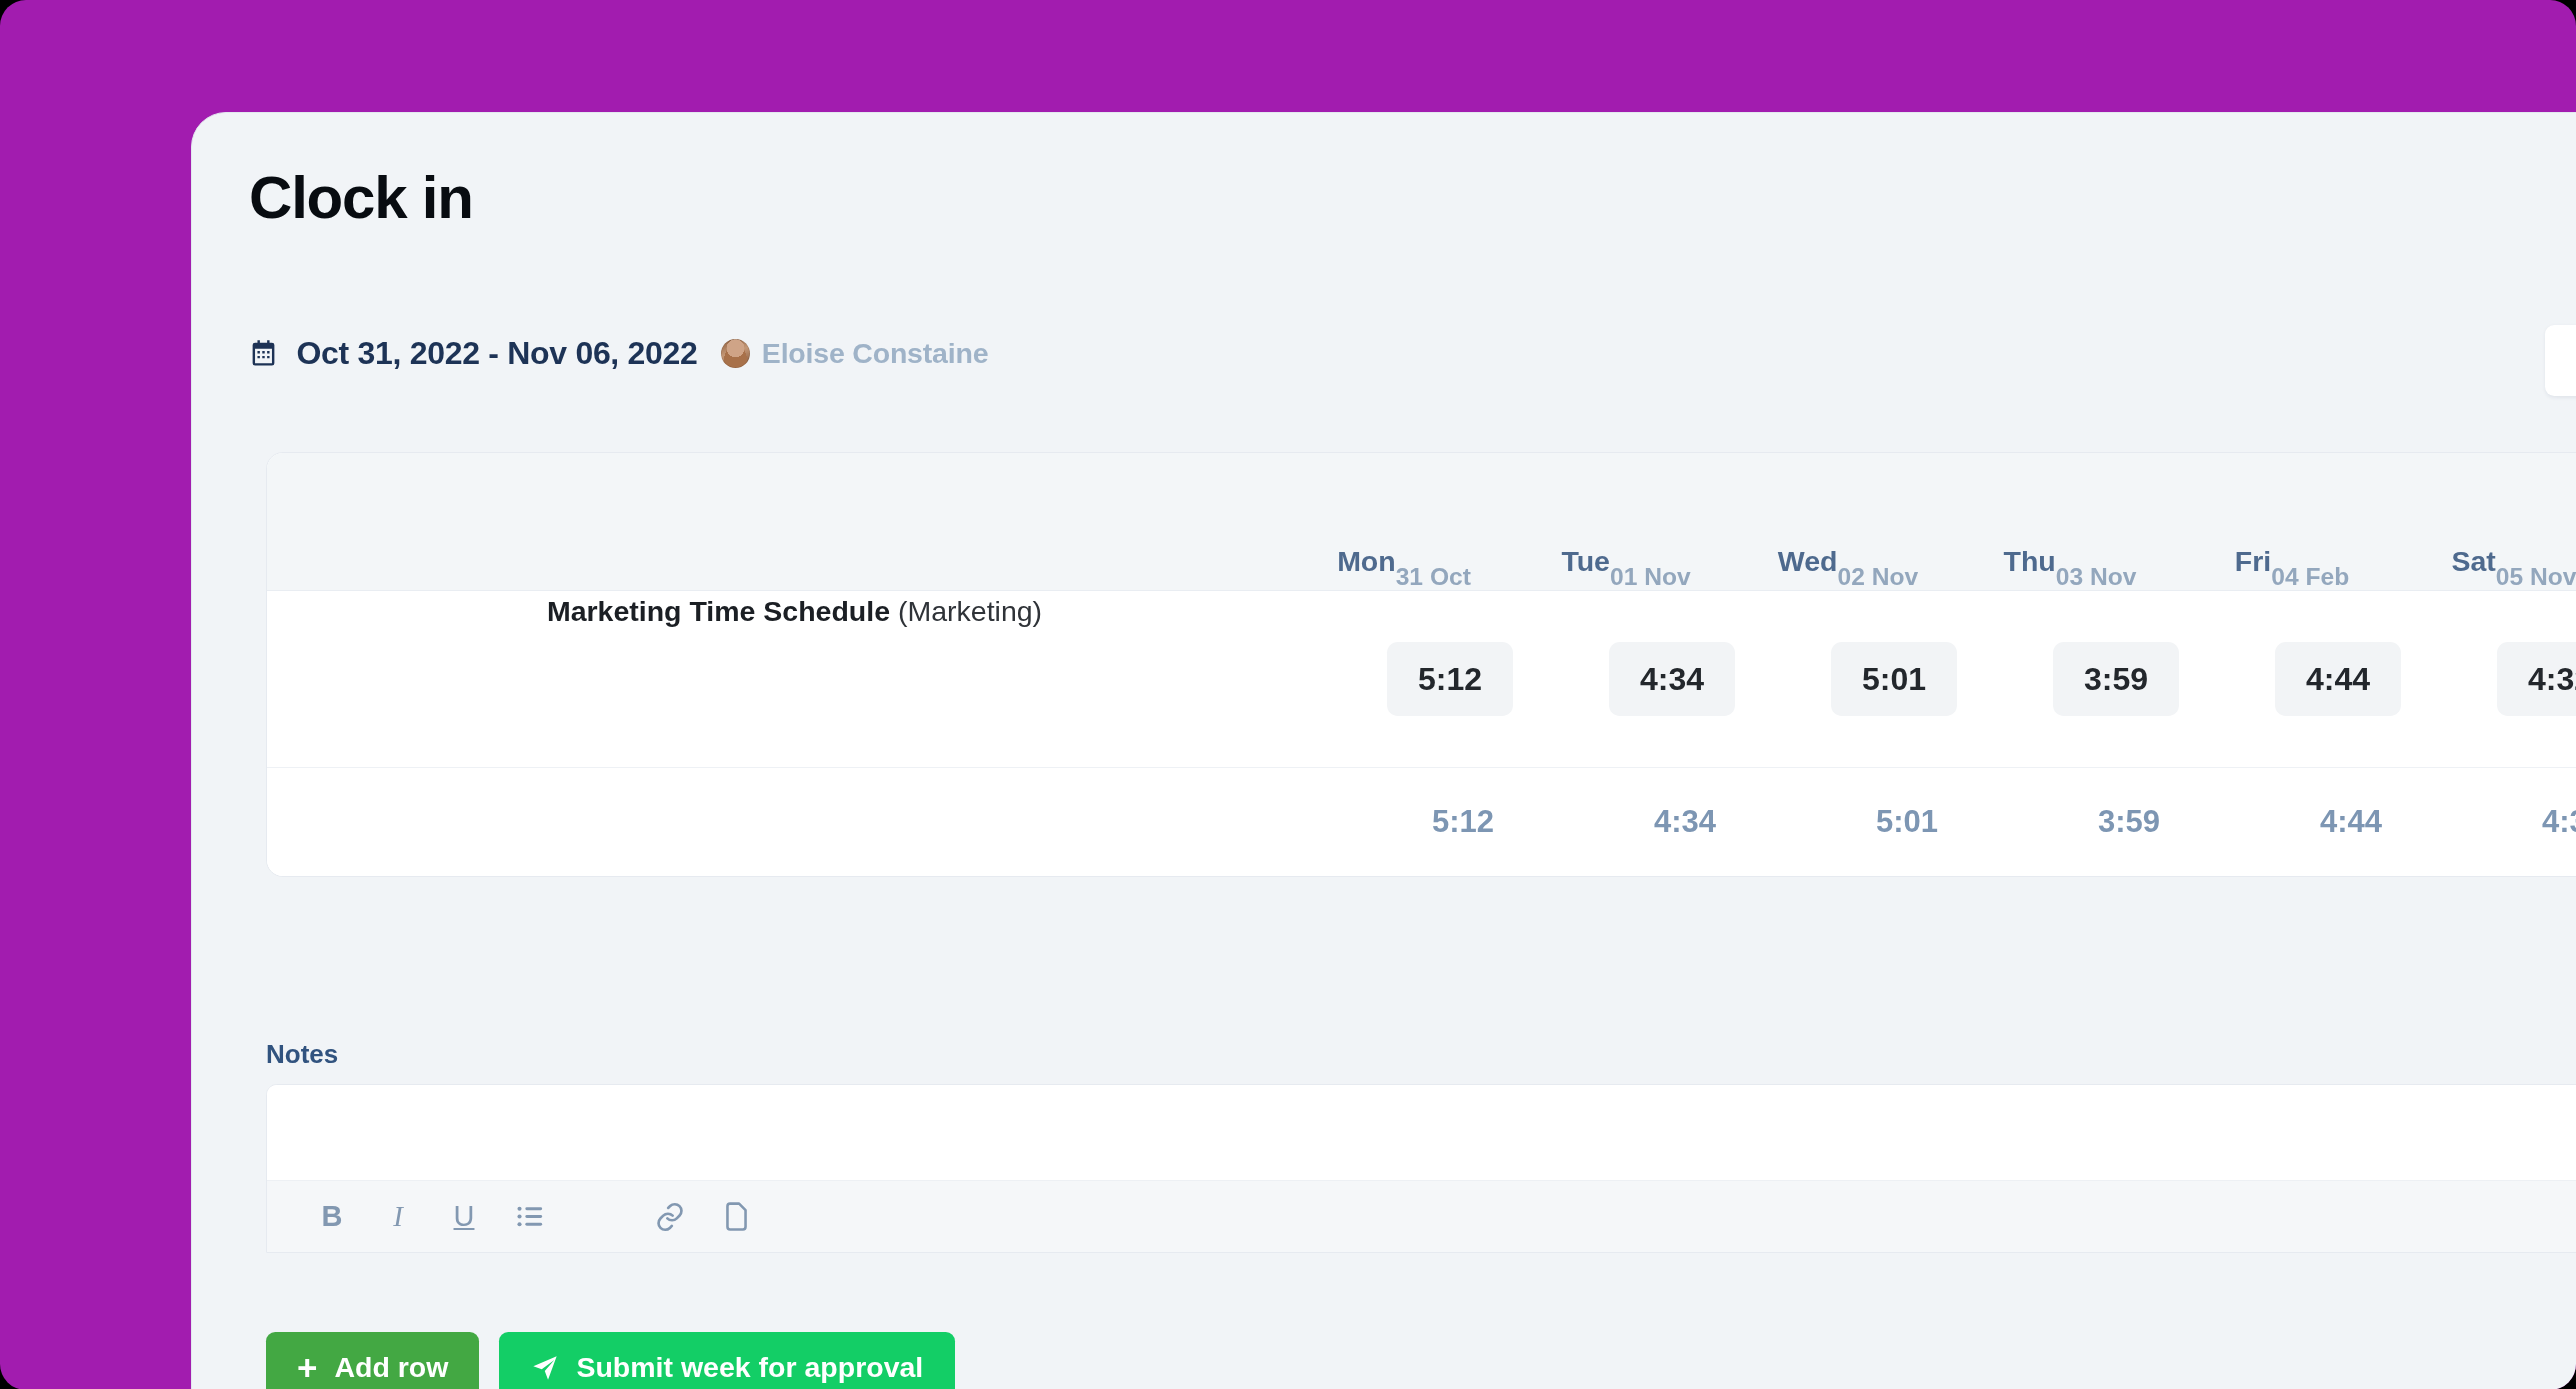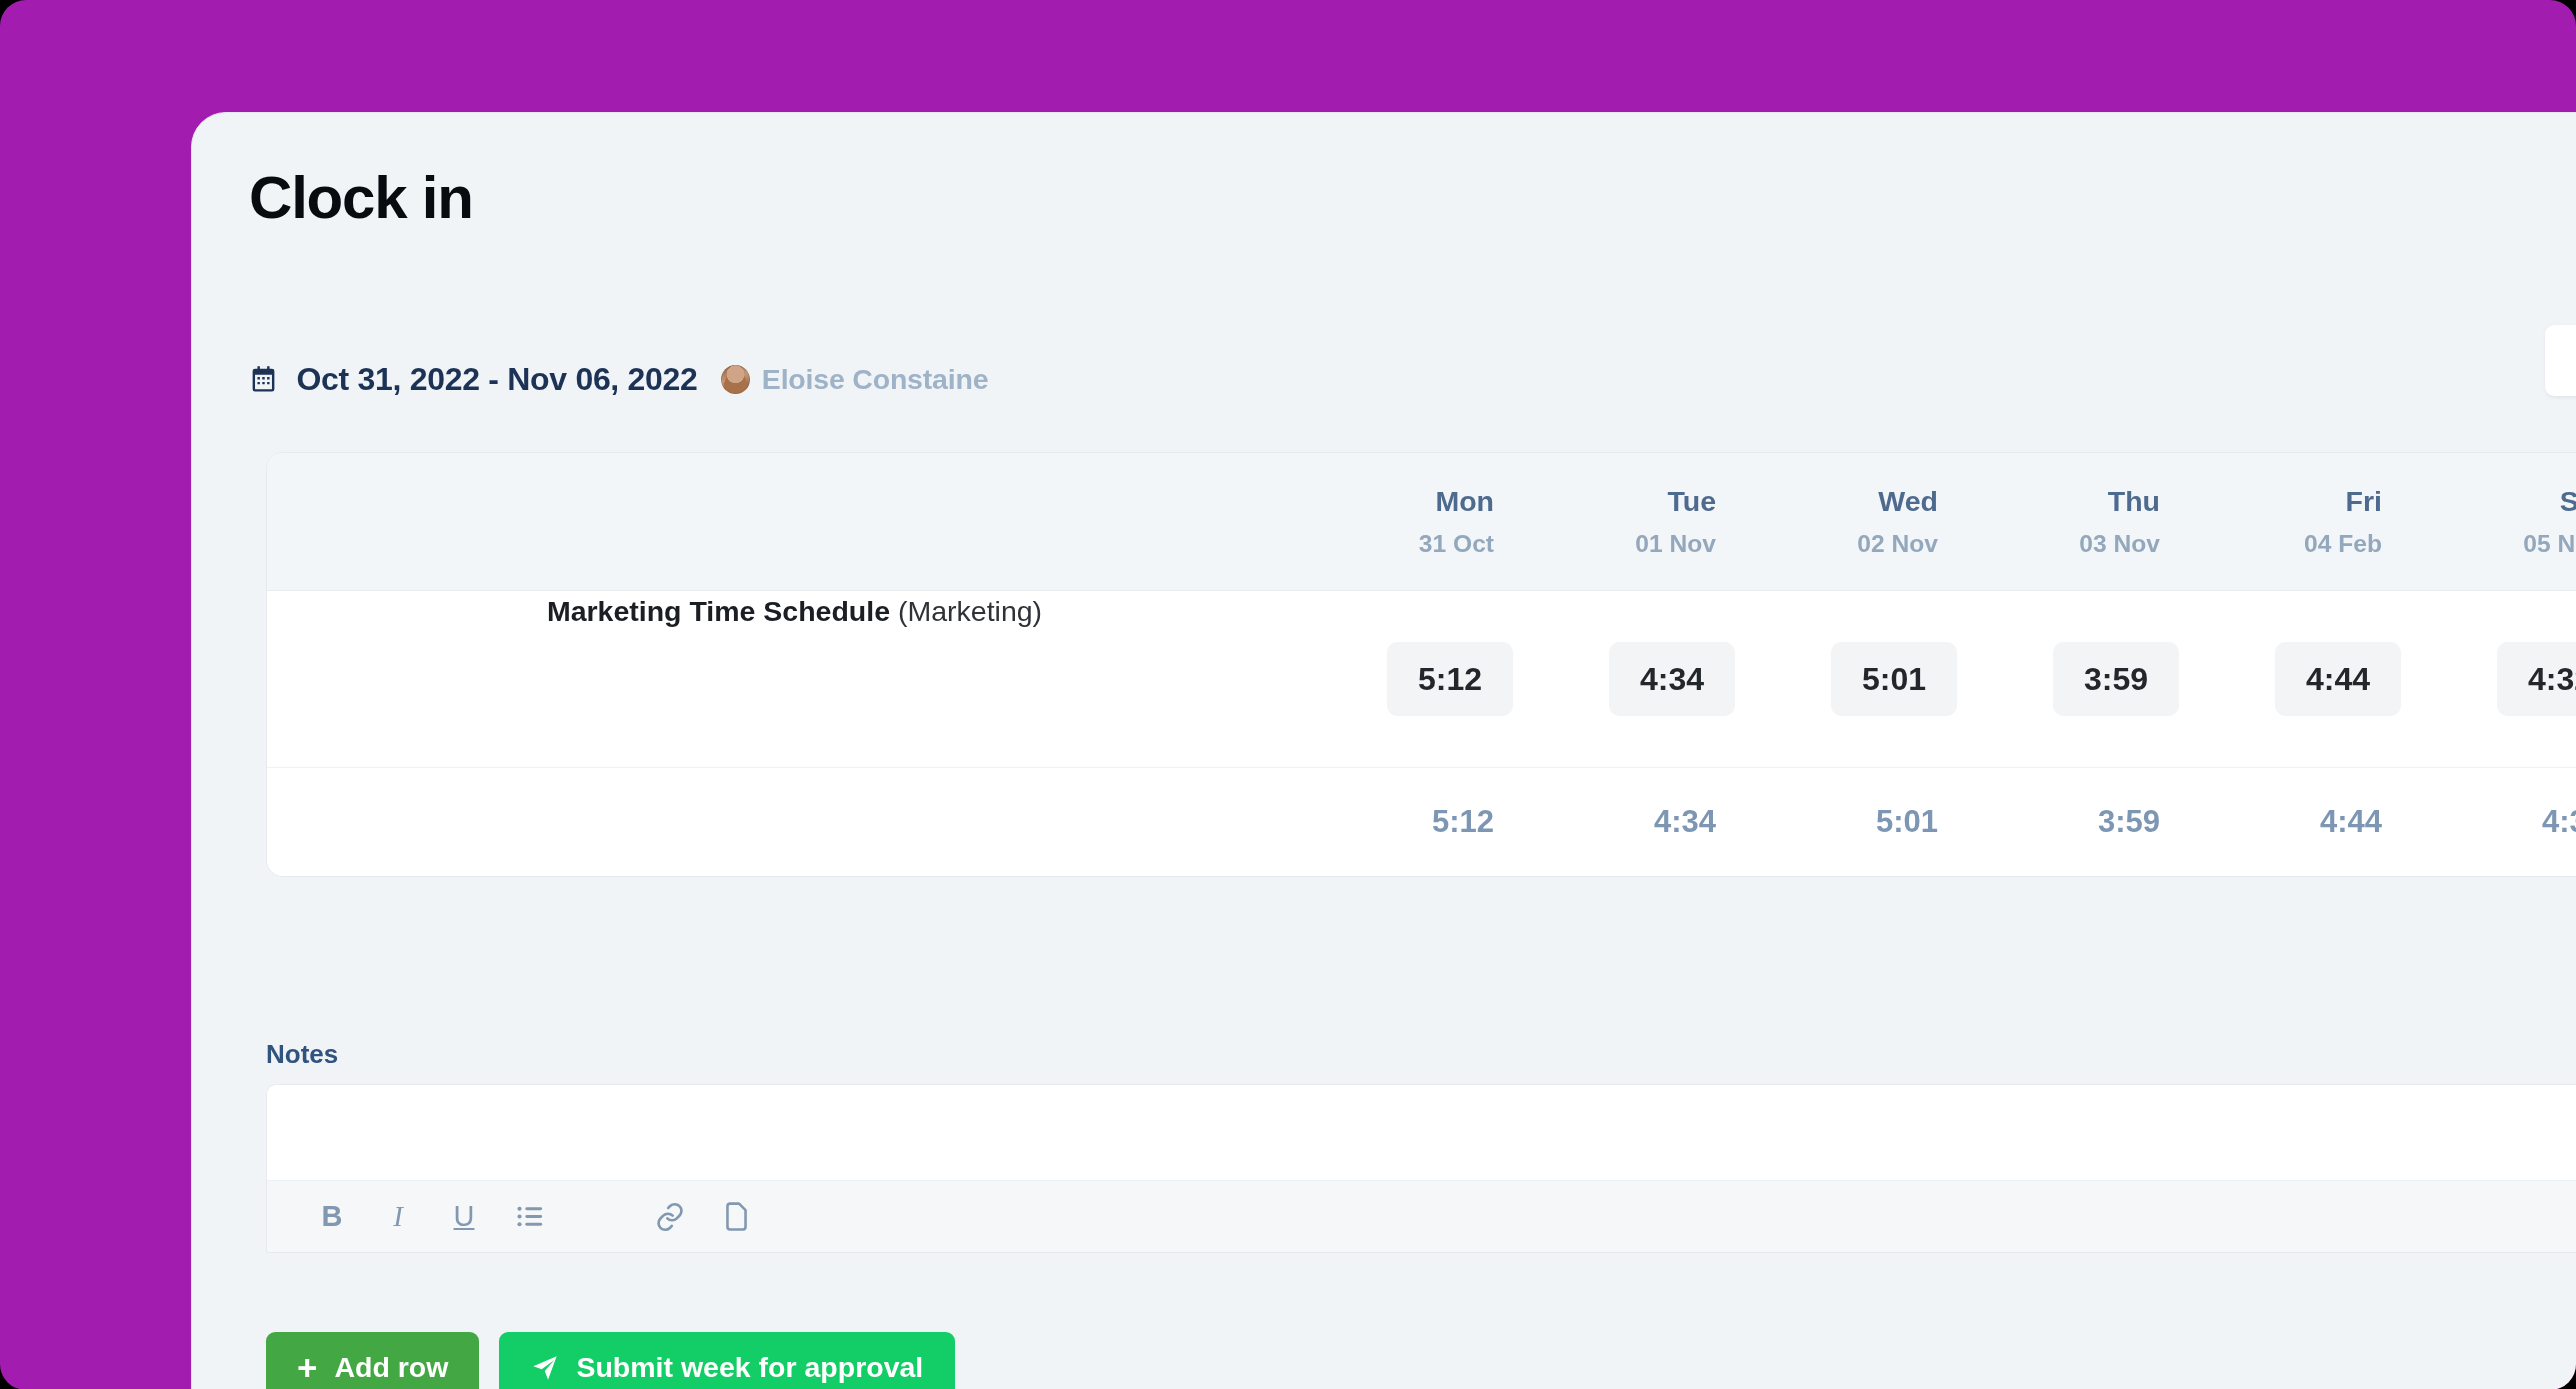--- a/index.html
+++ b/index.html
@@ -47,21 +47,21 @@
     letter-spacing: -1.2px;
     color: #080c11;
     line-height: 1;
     white-space: nowrap;
   }
 
   
   .subheader {
     position: absolute;
     left: 57px;
-    top: 243px;
+    top: 217px;
     height: 46px;
     display: flex;
     align-items: center;
     white-space: nowrap;
   }
   .cal-icon {
     width: 29px; height: 31px;
     margin-right: 18.5px;
     flex: 0 0 auto;
     color: #1d3255;
@@ -140,21 +140,21 @@
     flex: 0 0 1039px;
     padding: 0 40px;
     display: flex;
     flex-direction: row;
     justify-content: center;
     margin-left: 8px;
   }
   .tcell-day {
     flex: 0 0 222px;
     display: flex;
-    flex-direction: column;
+    flex-direction: row;
     align-items: flex-end;
     justify-content: center;
     padding-right: 42px;
   }
   .day-name {
     font-size: 28.5px;
     font-weight: bold;
     color: #4e6a8e;
     line-height: 1.1;
     margin-bottom: 12.3px;

